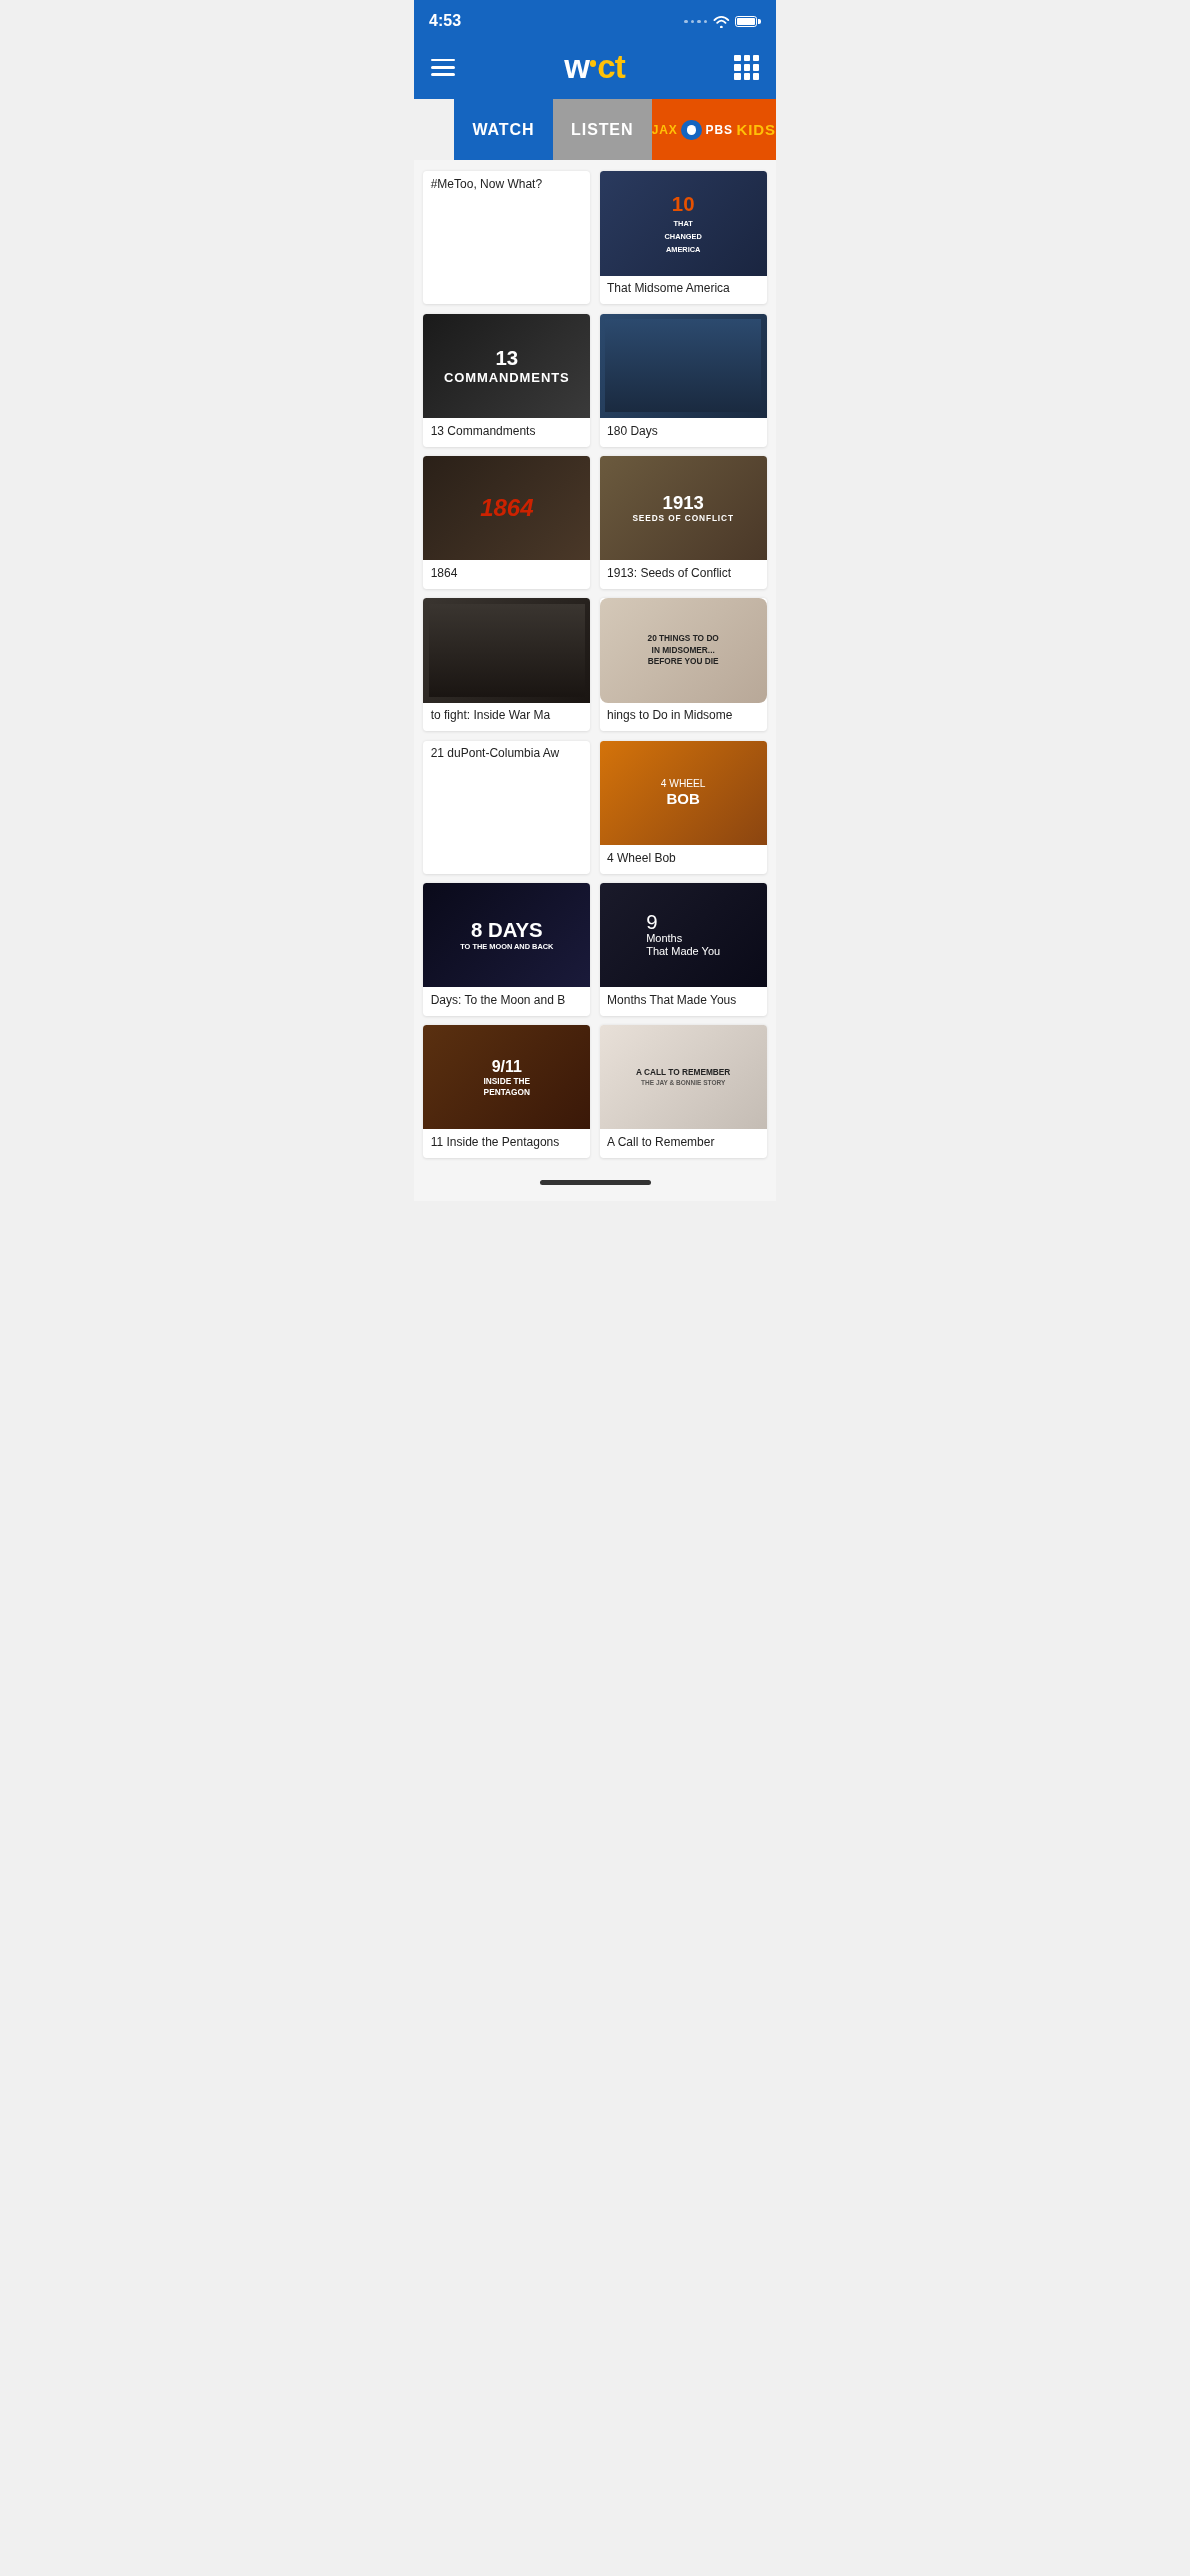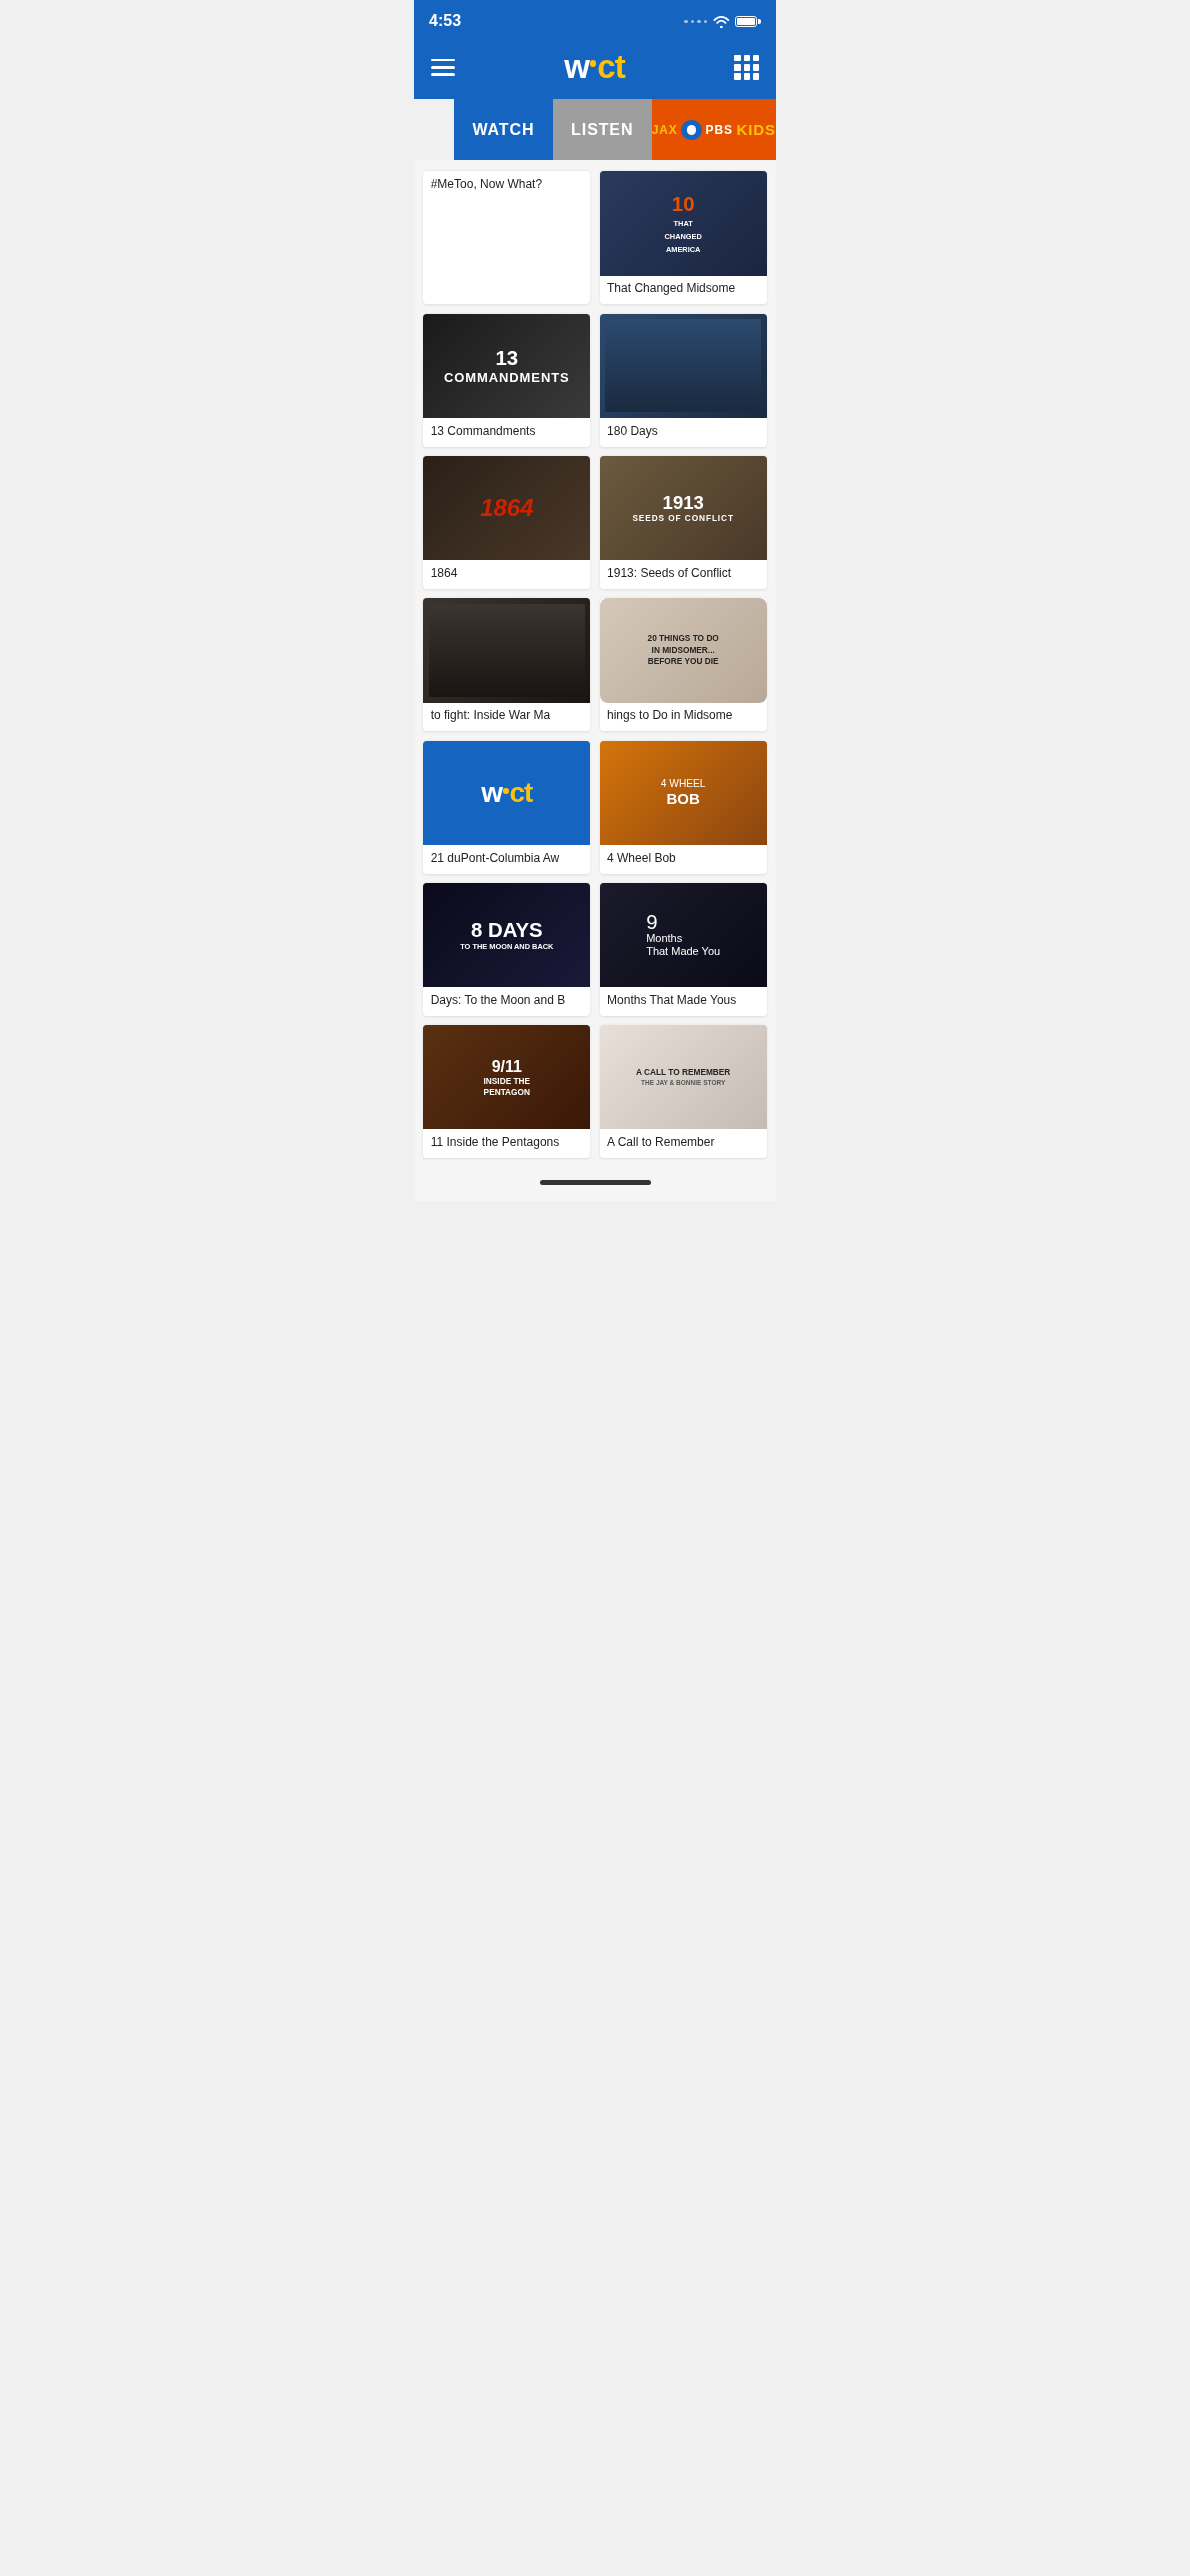--- a/index.html
+++ b/index.html
@@ -258,21 +258,21 @@
   <div class="grid" id="shows-grid">
   <div class="card">
     <div class="card-title">#MeToo, Now What?</div>
   </div>
       <div class="card">
     <div class="card-thumb thumb-10changed">
       <div class="card-thumb-inner">
         <div style="text-align:center;padding:5.6px;width:100%;"><span style="font-size:20.4px;font-weight:900;color:#e65100;">10</span><br><span style="font-size:7.4px;color:white;line-height:1.2;">THAT<br>CHANGED<br>AMERICA</span></div>
       </div>
     </div>
-    <div class="card-title">That Changed Midsome</div>
+    <div class="card-title">That Midsome America</div>
   </div>
       <div class="card">
     <div class="card-thumb thumb-13comm">
       <div class="card-thumb-inner">
         <div style="text-align:center;padding:3.7px;">
               <span style="font-size:20.4px;font-weight:900;color:white;display:block;">13</span>
               <span style="font-size:13px;font-weight:900;color:white;letter-spacing:0.9px;display:block;line-height:1.1;">COMMANDMENTS</span>
             </div>
       </div>
     </div>
@@ -315,27 +315,20 @@
   </div>
       <div class="card">
     <div class="card-thumb thumb-20things">
       <div class="card-thumb-inner">
         <div style="text-align:center;padding:3.7px;font-size:8.3px;color:#222;line-height:1.4;"><strong>20 THINGS TO DO</strong><br>IN MIDSOMER...<br>BEFORE YOU DIE</div>
       </div>
     </div>
     <div class="card-title">hings to Do in Midsome</div>
   </div>
       <div class="card">
-    <div class="card-thumb thumb-wjct">
-      <div class="card-thumb-inner">
-        <div style="display:flex;align-items:center;justify-content:center;width:100%;height:100%;background:#1565c0;">
-              <span style="font-size:28px;font-weight:700;color:white;letter-spacing:-0.9px;">w<span style="display:inline-block;width:5.6px;height:5.6px;background:#FFC107;border-radius:50%;margin:0 0.9px;vertical-align:middle;position:relative;top:-3.7px;"></span><span style="color:#FFC107;">ct</span></span>
-            </div>
-      </div>
-    </div>
     <div class="card-title">21 duPont-Columbia Aw</div>
   </div>
       <div class="card">
     <div class="card-thumb thumb-4wheel">
       <div class="card-thumb-inner">
         <div style="text-align:center;padding:3.7px;">
               <span style="font-size:10.2px;font-weight:400;color:white;display:block;">4 WHEEL</span>
               <span style="font-size:15px;font-weight:900;color:white;display:block;">BOB</span>
             </div>
       </div>

